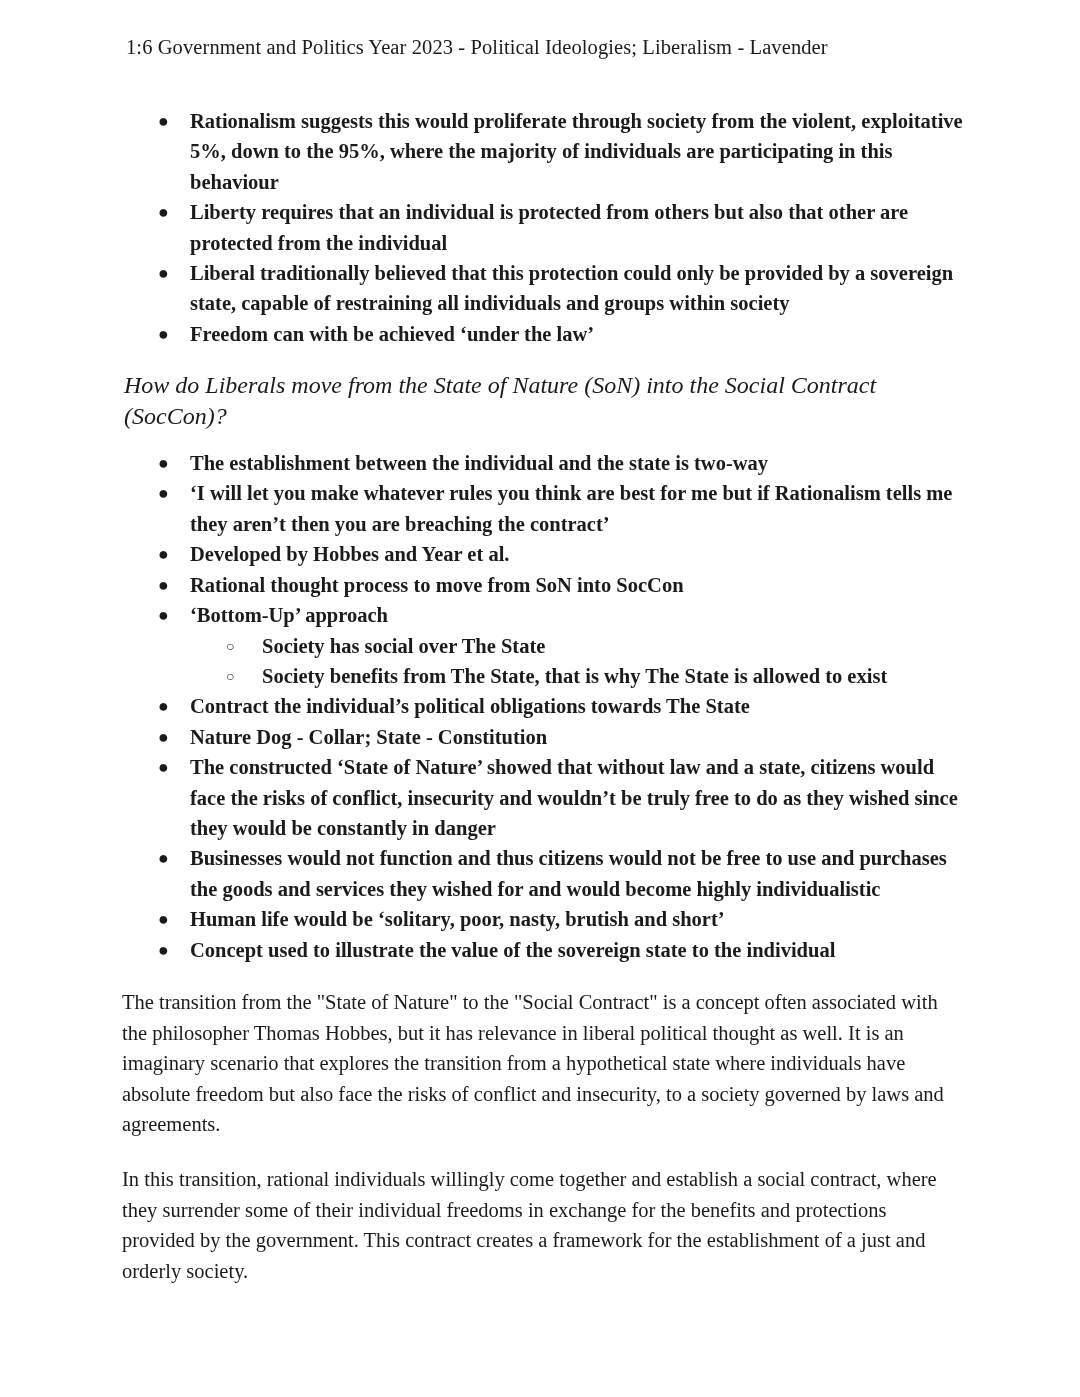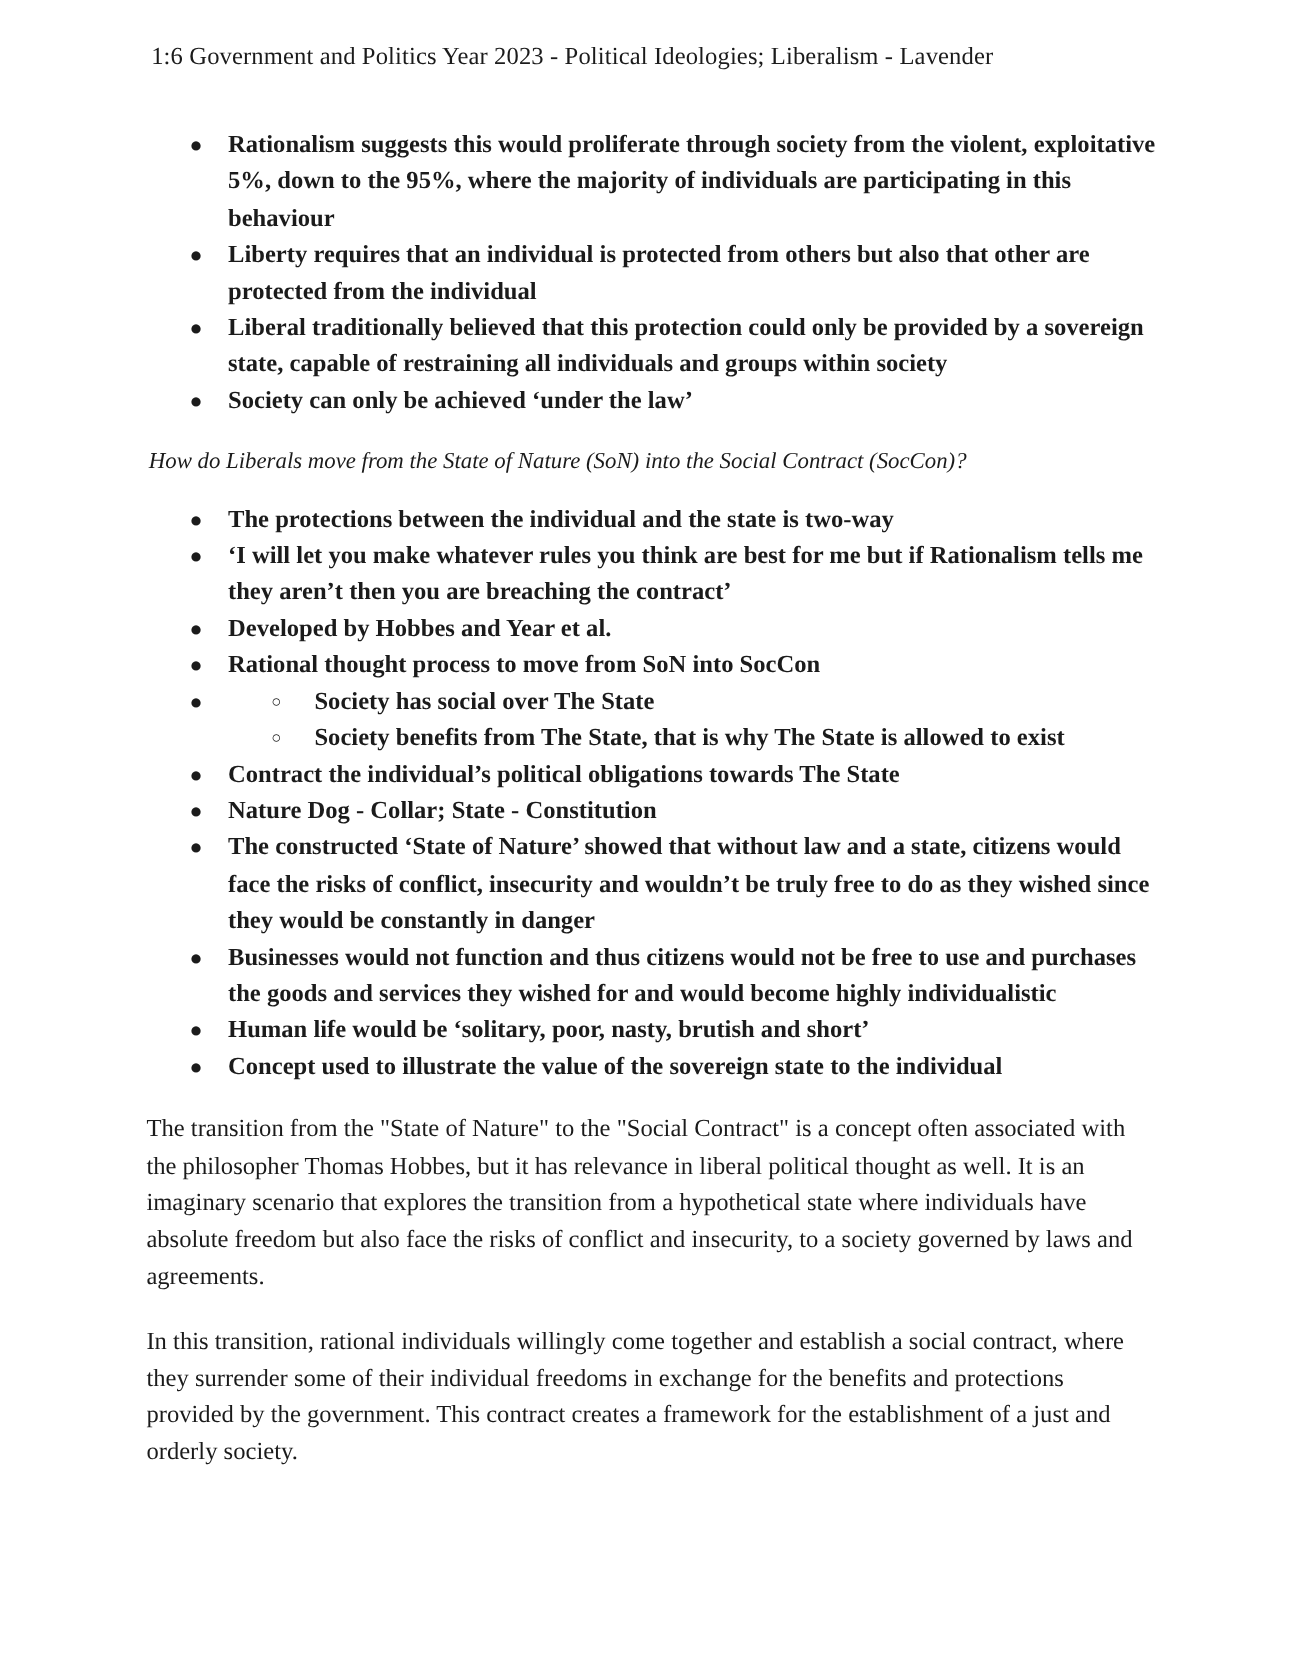--- a/index.html
+++ b/index.html
@@ -82,21 +82,21 @@
   ul.sub-bullets > li > .marker-sub {
     position: absolute;
     left: 36px;
     top: 0;
     font-size: 14px;
     line-height: 31px;
   }
 
   .section-question {
     font-style: italic;
-    font-size: 19px;
+    font-size: 24px;
     line-height: 30.4px;
     margin: 21px 0 17px 0;
     padding-left: 2px;
   }
 
   .gap-list-to-para { height: 22px; }
 
   p.body-para {
     font-size: 20.5px;
     line-height: 30.6px;
@@ -127,45 +127,46 @@
     <li>
       <span class="marker">●</span>
       <span class="li-text">Liberty requires that an individual is protected from others but also that other are protected from the individual</span>
     </li>
     <li>
       <span class="marker">●</span>
       <span class="li-text">Liberal traditionally believed that this protection could only be provided by a sovereign state, capable of restraining all individuals and groups within society</span>
     </li>
     <li>
       <span class="marker">●</span>
-      <span class="li-text">Society can only be achieved ‘under the law’</span>
+      <span class="li-text">Freedom can with be achieved ‘under the law’</span>
     </li>
   </ul>
 
   <div class="section-question">How do Liberals move from the State of Nature (SoN) into the Social Contract (SocCon)?</div>
 
   <ul class="bullets">
     <li>
       <span class="marker">●</span>
-      <span class="li-text">The protections between the individual and the state is two-way</span>
+      <span class="li-text">The establishment between the individual and the state is two-way</span>
     </li>
     <li>
       <span class="marker">●</span>
       <span class="li-text">‘I will let you make whatever rules you think are best for me but if Rationalism tells me they aren’t then you are breaching the contract’</span>
     </li>
     <li>
       <span class="marker">●</span>
       <span class="li-text">Developed by Hobbes and Year et al.</span>
     </li>
     <li>
       <span class="marker">●</span>
       <span class="li-text">Rational thought process to move from SoN into SocCon</span>
     </li>
     <li>
       <span class="marker">●</span>
+      <span class="li-text">‘Bottom-Up’ approach</span>
       <ul class="sub-bullets">
         <li>
           <span class="marker-sub">○</span>
           <span class="li-text">Society has social over The State</span>
         </li>
         <li>
           <span class="marker-sub">○</span>
           <span class="li-text">Society benefits from The State, that is why The State is allowed to exist</span>
         </li>
       </ul>

